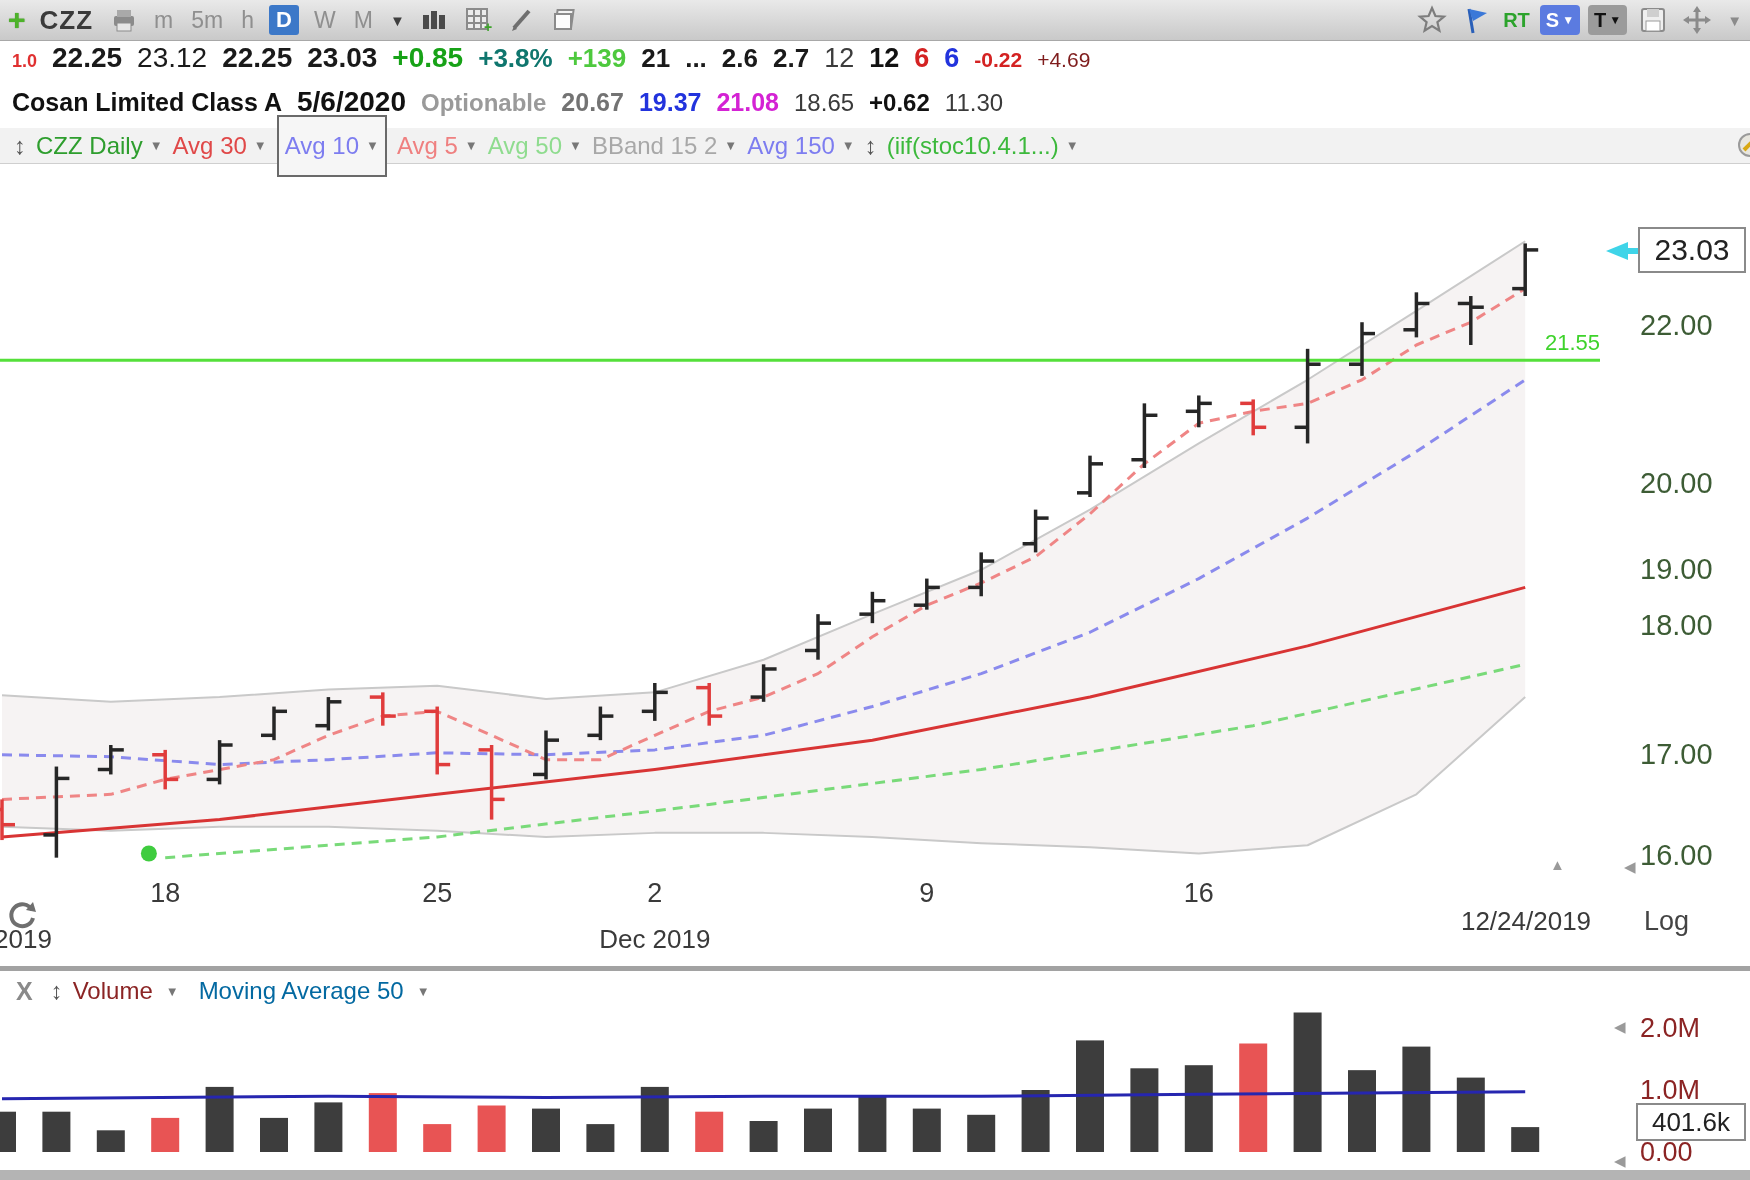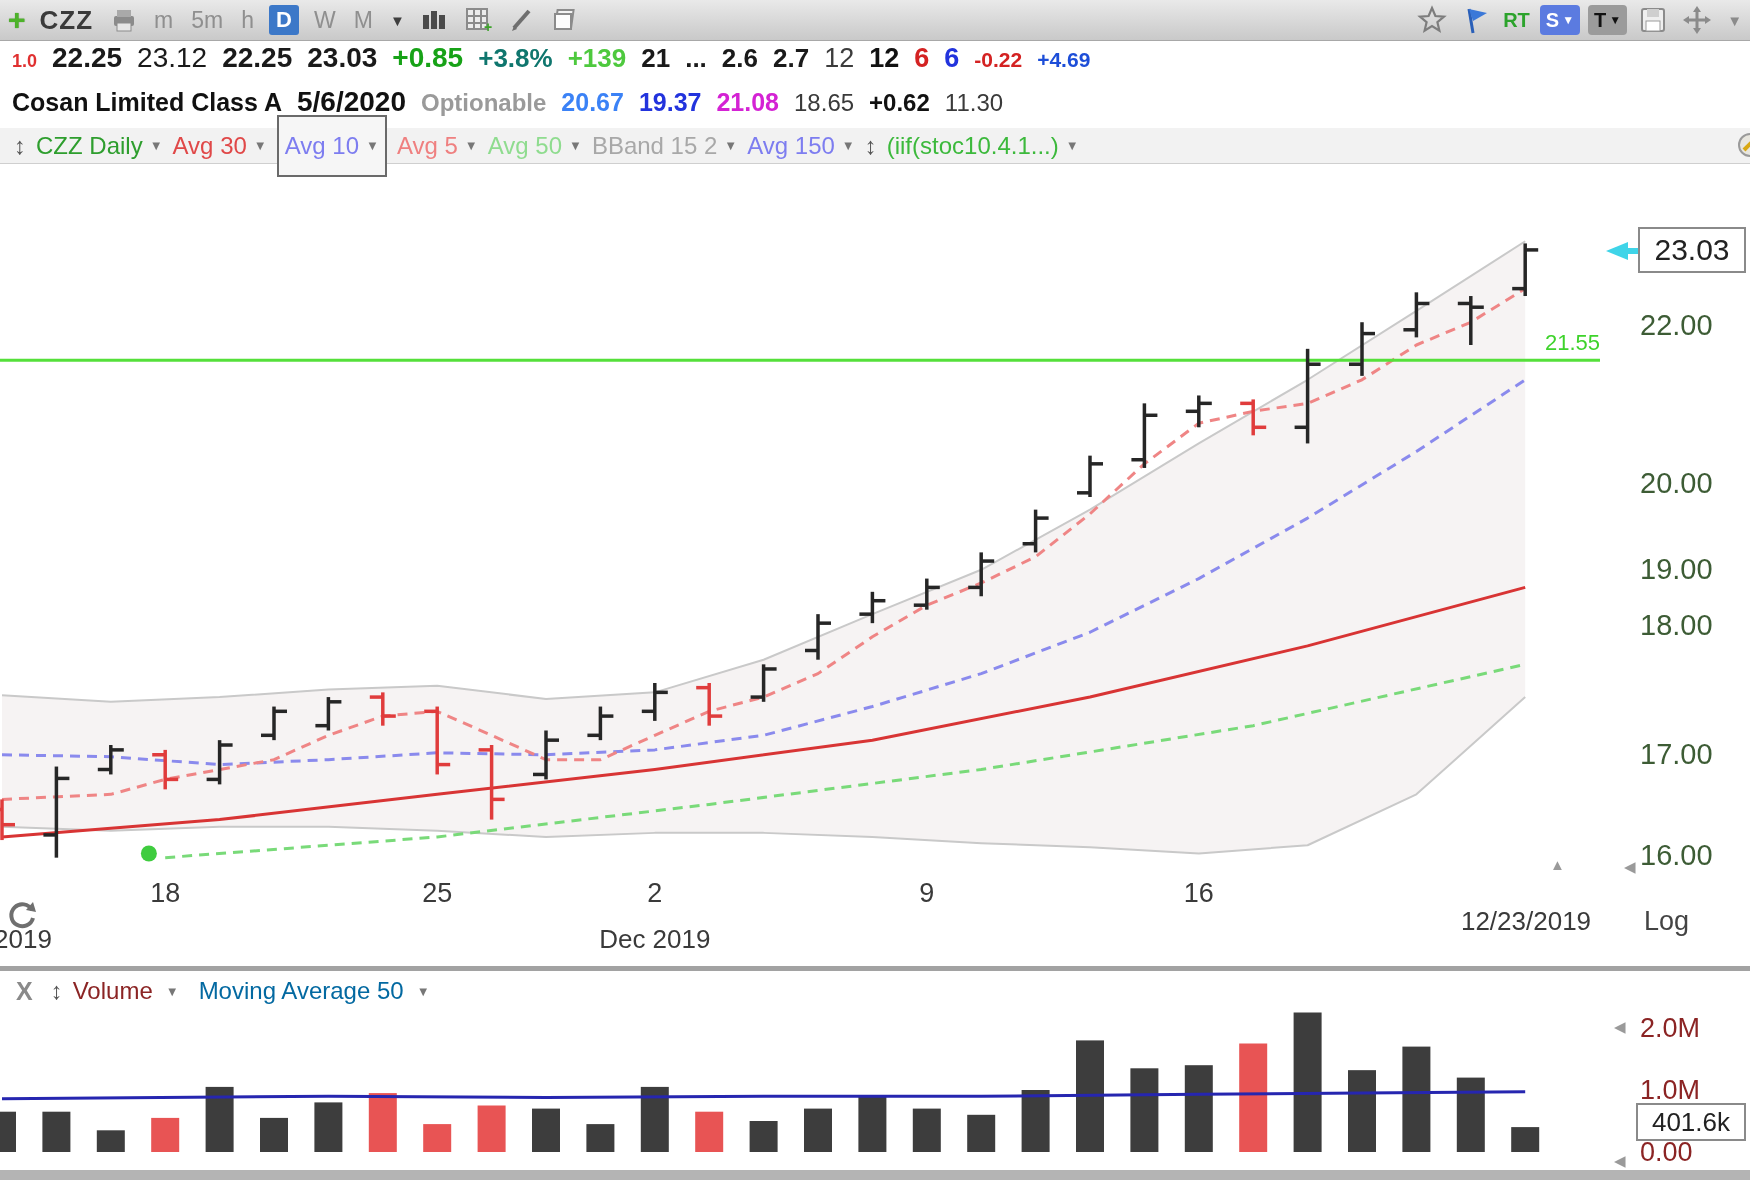--- a/index.html
+++ b/index.html
@@ -141,27 +141,27 @@
       <span class="tok" style="color: rgb(78, 201, 62); font-size: 26px; font-weight: 700;">+139</span>
       <span class="tok" style="color: rgb(26, 26, 26); font-size: 26px; font-weight: 700;">21</span>
       <span class="tok" style="color: rgb(26, 26, 26); font-size: 26px; font-weight: 700;">...</span>
       <span class="tok" style="color: rgb(26, 26, 26); font-size: 26px; font-weight: 700;">2.6</span>
       <span class="tok" style="color: rgb(26, 26, 26); font-size: 26px; font-weight: 700;">2.7</span>
       <span class="tok" style="color: rgb(60, 60, 60); font-size: 27px; font-weight: 400;">12</span>
       <span class="tok" style="color: rgb(17, 17, 17); font-size: 27px; font-weight: 700;">12</span>
       <span class="tok" style="color: rgb(212, 34, 34); font-size: 27px; font-weight: 700;">6</span>
       <span class="tok" style="color: rgb(34, 51, 221); font-size: 27px; font-weight: 700;">6</span>
       <span class="tok" style="color: rgb(212, 34, 34); font-size: 21px; font-weight: 700;">-0.22</span>
-      <span class="tok" style="color: #1d4ed8; font-size: 21px; font-weight: 700;">+4.69</span>
+      <span class="tok" style="color: #7f1d1d; font-size: 21px; font-weight: 400;">+4.69</span>
     </div>
   <div id="inforow" class="abs">
       <span class="tok" style="color: rgb(17, 17, 17); font-size: 25px; font-weight: 700;">Cosan Limited Class A</span>
       <span class="tok" style="color: rgb(17, 17, 17); font-size: 28px; font-weight: 700;">5/6/2020</span>
       <span class="tok" style="color: rgb(154, 154, 154); font-size: 24px; font-weight: 700;">Optionable</span>
-      <span class="tok" style="color: #3b82f6; font-size: 25px; font-weight: 700;">20.67</span>
+      <span class="tok" style="color: #737373; font-size: 25px; font-weight: 700;">20.67</span>
       <span class="tok" style="color: rgb(34, 51, 221); font-size: 25px; font-weight: 700;">19.37</span>
       <span class="tok" style="color: rgb(212, 34, 212); font-size: 25px; font-weight: 700;">21.08</span>
       <span class="tok" style="color: rgb(58, 58, 58); font-size: 24px; font-weight: 400;">18.65</span>
       <span class="tok" style="color: rgb(17, 17, 17); font-size: 24px; font-weight: 700;">+0.62</span>
       <span class="tok" style="color: rgb(58, 58, 58); font-size: 24px; font-weight: 400;">11.30</span>
     </div>
 
   <div id="indbar" class="abs">
       <span class="updown">↕</span>
       <span class="ind">
@@ -401,21 +401,21 @@
       <div class="lab" style="left: 1640px; top: 838.585px; font-size: 29px; color: rgb(61, 92, 53);">16.00</div>
       <div class="lab" style="left: 1644px; top: 906px; font-size: 27px; color: rgb(68, 68, 68);">Log</div>
       <div class="lab" style="left: 1490px; top: 330.365px; width: 110px; text-align: right; font-size: 22px; color: rgb(62, 211, 43);">21.55</div>
       <div class="lab" style="left: 135.2px; top: 878px; width: 60px; text-align: center; font-size: 27px; color: rgb(58, 58, 58);">18</div>
       <div class="lab" style="left: 407.2px; top: 878px; width: 60px; text-align: center; font-size: 27px; color: rgb(58, 58, 58);">25</div>
       <div class="lab" style="left: 624.8px; top: 878px; width: 60px; text-align: center; font-size: 27px; color: rgb(58, 58, 58);">2</div>
       <div class="lab" style="left: 896.8px; top: 878px; width: 60px; text-align: center; font-size: 27px; color: rgb(58, 58, 58);">9</div>
       <div class="lab" style="left: 1168.8px; top: 878px; width: 60px; text-align: center; font-size: 27px; color: rgb(58, 58, 58);">16</div>
       <div class="lab" style="left: 579.8px; top: 924px; width: 150px; text-align: center; font-size: 26px; color: rgb(58, 58, 58);">Dec 2019</div>
       <div class="lab" style="left: -6px; top: 924px; font-size: 26px; color: rgb(58, 58, 58);">2019</div>
-      <div class="lab" style="left: 1446px; top: 906px; width: 160px; text-align: center; font-size: 26px; color: rgb(58, 58, 58);">12/23/2019</div>
+      <div class="lab" style="left: 1446px; top: 906px; width: 160px; text-align: center; font-size: 26px; color: rgb(58, 58, 58);">12/24/2019</div>
       <div class="lab" style="left: 1640px; top: 1013px; font-size: 27px; color: rgb(139, 36, 36);">2.0M</div>
       <div class="lab" style="left: 1640px; top: 1075px; font-size: 27px; color: rgb(139, 36, 36);">1.0M</div>
       <div class="lab" style="left: 1640px; top: 1137px; font-size: 27px; color: rgb(139, 36, 36);">0.00</div>
     </div>
 
   <div class="abs" style="left:1606px;top:240px;width:34px;height:22px;">
     <svg width="34" height="22">
         <polygon points="0,11 22,2 22,20" fill="#3fd4e8"></polygon>
         <rect x="20" y="8" width="14" height="6" fill="#3fd4e8"></rect>
       </svg>

